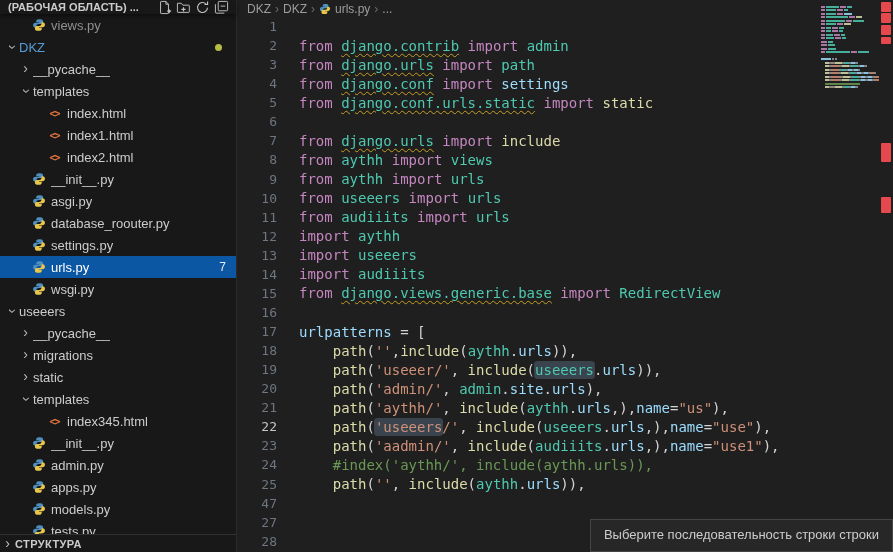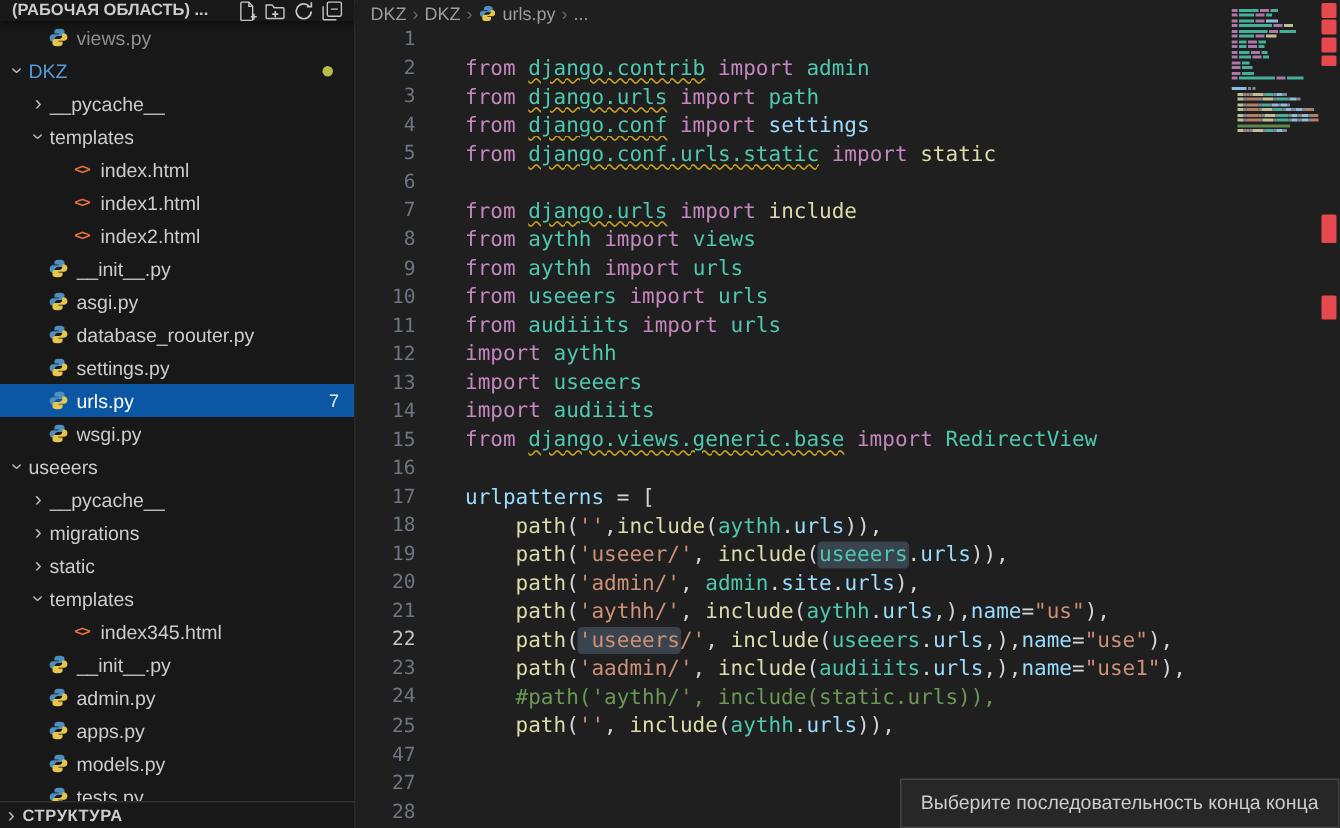--- a/index.html
+++ b/index.html
@@ -30,21 +30,21 @@
   
   #main{flex:1;position:relative;height:100%}
   #crumbs{height:17px;display:flex;align-items:center;padding-left:10px;font-size:12px;color:#9d9d9d;gap:4px}
   .crumb{cursor:pointer;display:flex;align-items:center;gap:4px}
   .crumb svg{width:12px;height:12px;display:block}
   .crumb-sep{color:#6d6d6d;font-size:12px}
   #code{position:absolute;top:17px;left:0;right:72px;bottom:0;font-family:"DejaVu Sans Mono","Liberation Mono",monospace;font-size:14px;overflow:hidden}
   .cl{display:flex;height:19.07px;align-items:center}
   .ln{width:40px;flex:none;text-align:right;color:#6e7681;font-size:13px;user-select:none}
   .ln.active{color:#c6c6c6}
-  .lc{margin-left:33px;white-space:pre}
+  .lc{margin-left:22px;white-space:pre}
   .tok.kw{color:#c586c0}
   .tok.mod{color:#4ec9b0}
   .tok.modw{color:#4ec9b0;text-decoration-line:underline;text-decoration-style:wavy;text-decoration-color:var(--squiggle,#c5a021);text-decoration-thickness:1px;text-underline-offset:2px}
   .tok.var{color:#9cdcfe}
   .tok.fn{color:#dcdcaa}
   .tok.str{color:#ce9178}
   .tok.pln,.tok.sp{color:#d4d4d4}
   .tok.com{color:#6a9955}
   .tok.hl{background:rgba(99,129,158,.38);border-radius:2px;outline:1px solid rgba(130,160,190,.28)}
 
@@ -379,21 +379,21 @@
         <div class="cl">
           <span class="ln active">22</span>
           <span class="lc"><span class="tok sp">    </span><span class="tok fn">path</span><span class="tok pln">(</span><span class="tok str hl">'useeers</span><span class="tok str">/'</span><span class="tok pln">, </span><span class="tok fn">include</span><span class="tok pln">(</span><span class="tok mod">useeers</span><span class="tok pln">.</span><span class="tok var">urls</span><span class="tok pln">,),</span><span class="tok var">name</span><span class="tok pln">=</span><span class="tok str">"use"</span><span class="tok pln">),</span></span>
         </div>
         <div class="cl">
           <span class="ln">23</span>
           <span class="lc"><span class="tok sp">    </span><span class="tok fn">path</span><span class="tok pln">(</span><span class="tok str">'aadmin/'</span><span class="tok pln">, </span><span class="tok fn">include</span><span class="tok pln">(</span><span class="tok mod">audiiits</span><span class="tok pln">.</span><span class="tok var">urls</span><span class="tok pln">,),</span><span class="tok var">name</span><span class="tok pln">=</span><span class="tok str">"use1"</span><span class="tok pln">),</span></span>
         </div>
         <div class="cl">
           <span class="ln">24</span>
-          <span class="lc"><span class="tok sp">    </span><span class="tok com">#path('aythh/', include(static.urls)),</span></span>
+          <span class="lc"><span class="tok sp">    </span><span class="tok com">#index('aythh/', include(aythh.urls)),</span></span>
         </div>
         <div class="cl">
           <span class="ln">25</span>
           <span class="lc"><span class="tok sp">    </span><span class="tok fn">path</span><span class="tok pln">(</span><span class="tok str">''</span><span class="tok pln">, </span><span class="tok fn">include</span><span class="tok pln">(</span><span class="tok mod">aythh</span><span class="tok pln">.</span><span class="tok var">urls</span><span class="tok pln">)),</span></span>
         </div>
         <div class="cl">
           <span class="ln">47</span>
           <span class="lc"></span>
         </div>
         <div class="cl">
@@ -640,15 +640,15 @@
         <div class="mrow"></div>
       </div>
     <div id="ruler">
         <div class="rmark" style="top: 2px; height: 10px;"></div>
         <div class="rmark" style="top: 13px; height: 10px;"></div>
         <div class="rmark" style="top: 25px; height: 10px;"></div>
         <div class="rmark" style="top: 37px; height: 7px;"></div>
         <div class="rmark" style="top: 143px; height: 19px;"></div>
         <div class="rmark" style="top: 197px; height: 16px;"></div>
       </div>
-    <div id="tooltip">Выберите последовательность конца конца</div>
+    <div id="tooltip">Выберите последовательность строки строки</div>
   </div>
 </div>
 
 </body></html>

